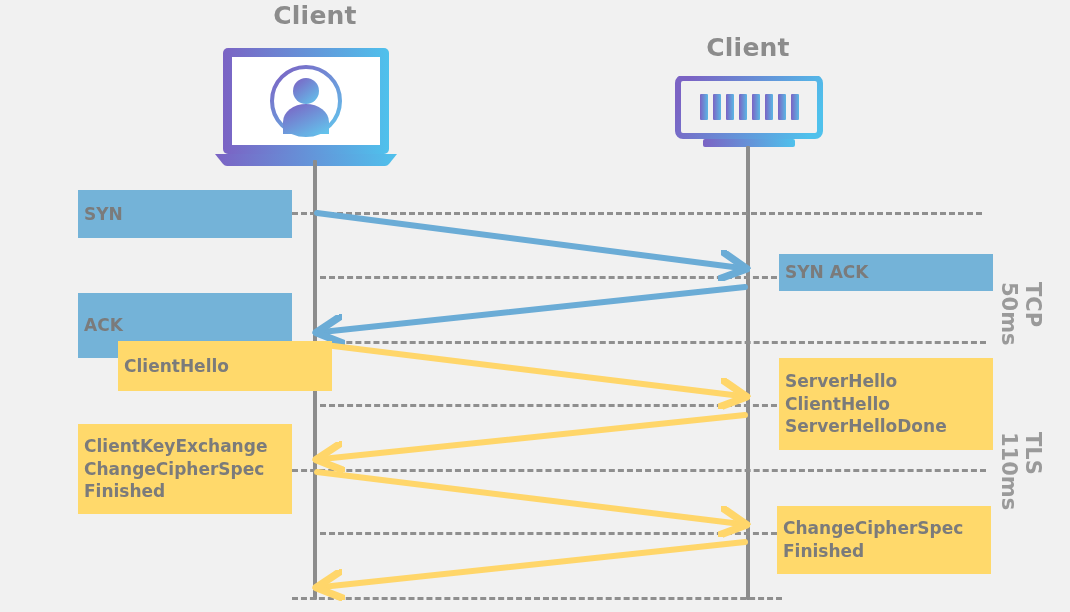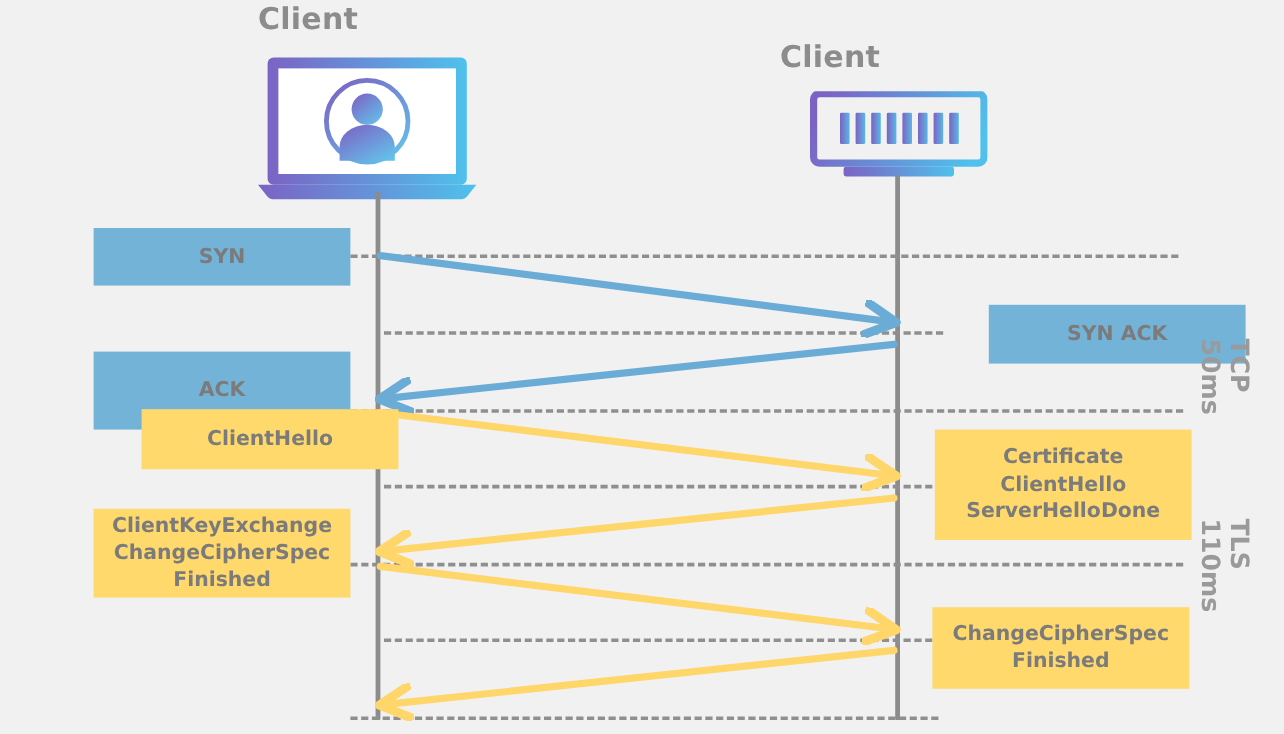--- a/index.html
+++ b/index.html
@@ -22,21 +22,21 @@
     background: #f1f1f1;
   }
 
   
   .endpoint-title {
     position: absolute;
     font-size: 25px;
     font-weight: bold;
     color: #8c8c8c;
     letter-spacing: 0.2px;
-    text-align: left;
+    text-align: center;
     white-space: nowrap;
   }
   #client-title { left: 215px; top: 1px; width: 200px; }
   #server-title { left: 650px; top: 33px; width: 196px; }
 
   
   #client-icon {
     position: absolute;
     left: 213px;
     top: 46px;
@@ -68,21 +68,20 @@
     height: 0;
     border-top: 3px dashed #8f8f8f;
   }
 
   
   .msgbox {
     position: absolute;
     display: flex;
     align-items: center;
     justify-content: center;
-    text-align: center;
     color: #7b7b7b;
     font-size: 17px;
     font-weight: bold;
     line-height: 1.33;
     box-sizing: border-box;
     padding: 2px 6px;
   }
   .msgbox.blue   { background: #74b3d8; }
   .msgbox.yellow { background: #ffd96b; }
   .msgbox .lines { width: 100%; }
@@ -222,37 +221,37 @@
       <span>ACK</span>
     </div>
   </div>
 
   <div class="msgbox yellow" style="left:78px; top:341px; width:214px; height:50px;margin-left:40px;">
     <div class="lines">
       <span>ClientHello</span>
     </div>
   </div>
 
-  <div class="msgbox yellow" style="left:78px; top:424px; width:214px; height:74px;">
+  <div class="msgbox yellow" style="left:78px; top:424px; width:214px; height:90px;">
     <div class="lines">
       <span>ClientKeyExchange</span>
       <span>ChangeCipherSpec</span>
       <span>Finished</span>
     </div>
   </div>
 
-  <div class="msgbox blue" style="left:779px; top:254px; width:214px; height:49px;margin-left:45px;">
+  <div class="msgbox blue" style="left:779px; top:254px; width:214px; height:37px;">
     <div class="lines">
       <span>SYN ACK</span>
     </div>
   </div>
 
   <div class="msgbox yellow" style="left:779px; top:358px; width:214px; height:92px;">
     <div class="lines">
-      <span>Certificate</span>
+      <span>ServerHello</span>
       <span>ClientHello</span>
       <span>ServerHelloDone</span>
     </div>
   </div>
 
   <div class="msgbox yellow" style="left:777px; top:506px; width:214px; height:68px;">
     <div class="lines">
       <span>ChangeCipherSpec</span>
       <span>Finished</span>
     </div>

